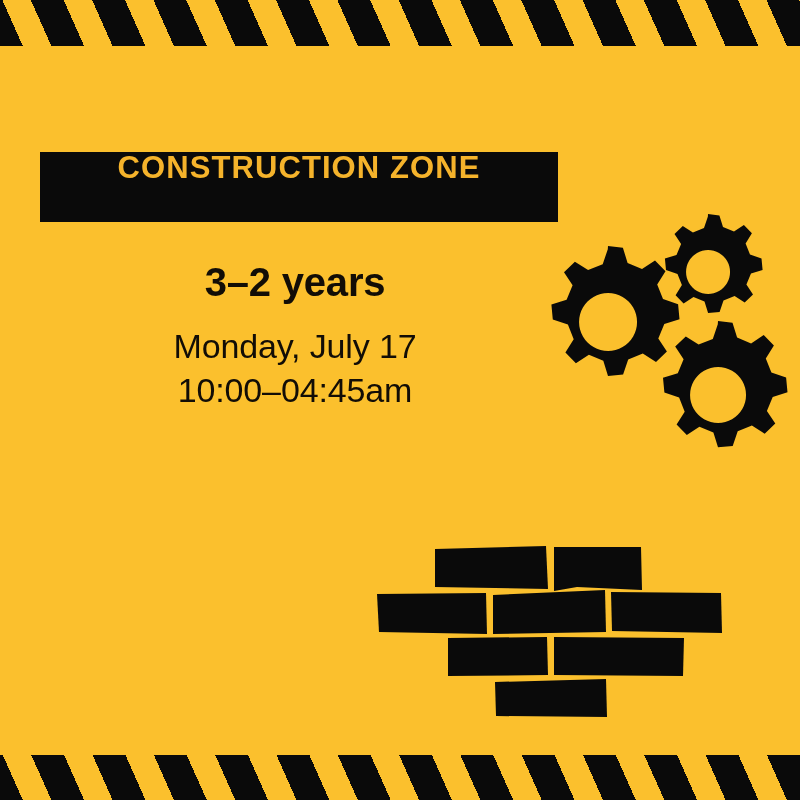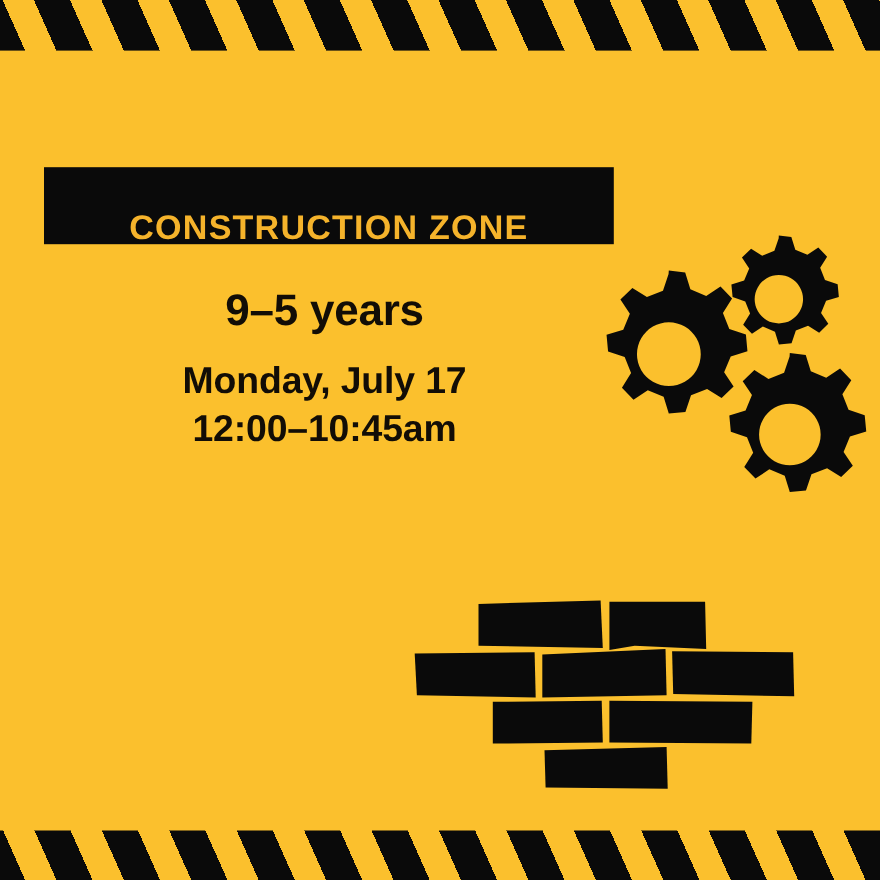--- a/index.html
+++ b/index.html
@@ -43,21 +43,21 @@
 
   
   .title-banner {
     position: absolute;
     left: 40px;
     top: 152px;
     width: 518px;
     height: 70px;
     background: #0a0a0a;
     display: flex;
-    align-items: flex-end;
+    align-items: flex-start;
     justify-content: center;
   }
   .title-banner .title-text {
     color: #f5b32b;
     font-size: 31px;
     font-weight: 700;
     letter-spacing: 0.035em;
     line-height: 1;
     white-space: nowrap;
   }
@@ -73,21 +73,21 @@
   }
   .age-line {
     font-size: 40px;
     font-weight: 700;
     letter-spacing: -0.005em;
     line-height: 1.0;
     margin: 0 0 22px 0;
   }
   .detail-line {
     font-size: 34px;
-    font-weight: 700;
+    font-weight: 400;
     line-height: 1.30;
     letter-spacing: -0.004em;
     margin: 0;
   }
   .detail-line.or-line {
     letter-spacing: 0.01em;
   }
 
   
   .gears {
@@ -114,23 +114,23 @@
 
 <div id="poster">
 
   <div class="hazard-band top"></div>
 
   <div class="title-banner">
     <span class="title-text">CONSTRUCTION ZONE</span>
   </div>
 
   <div class="copy-block">
-    <p class="age-line">9–5 years</p>
+    <p class="age-line">3–2 years</p>
     <p class="detail-line">Monday, July 17</p>
-    <p class="detail-line">12:00–10:45am</p>
+    <p class="detail-line">10:00–04:45am</p>
   </div>
 
   <div class="gears">
     <svg viewBox="0 0 285 275" xmlns="http://www.w3.org/2000/svg" aria-hidden="true">
       <g fill="#0a0a0a">
 
         <path d="
           M 188 4
           l 11.4 1.4 3.6 11.6 11.0 4.6 9.9 -6.6 8.0 8.3 -6.3 10.1 4.4 11.1 11.5 3.9
           1.1 11.5 -11.6 3.6 -4.6 11.0 6.6 9.9 -8.3 8.0 -10.1 -6.3 -11.1 4.4 -3.9 11.5

